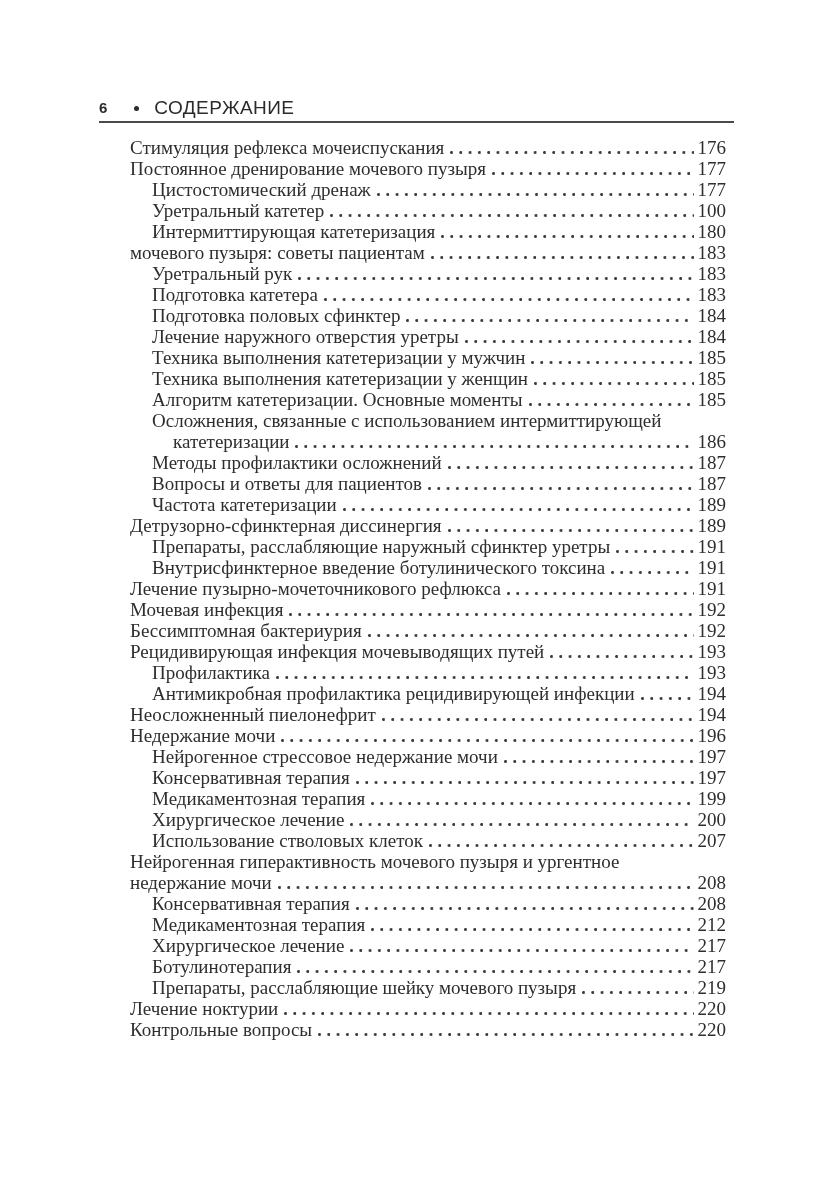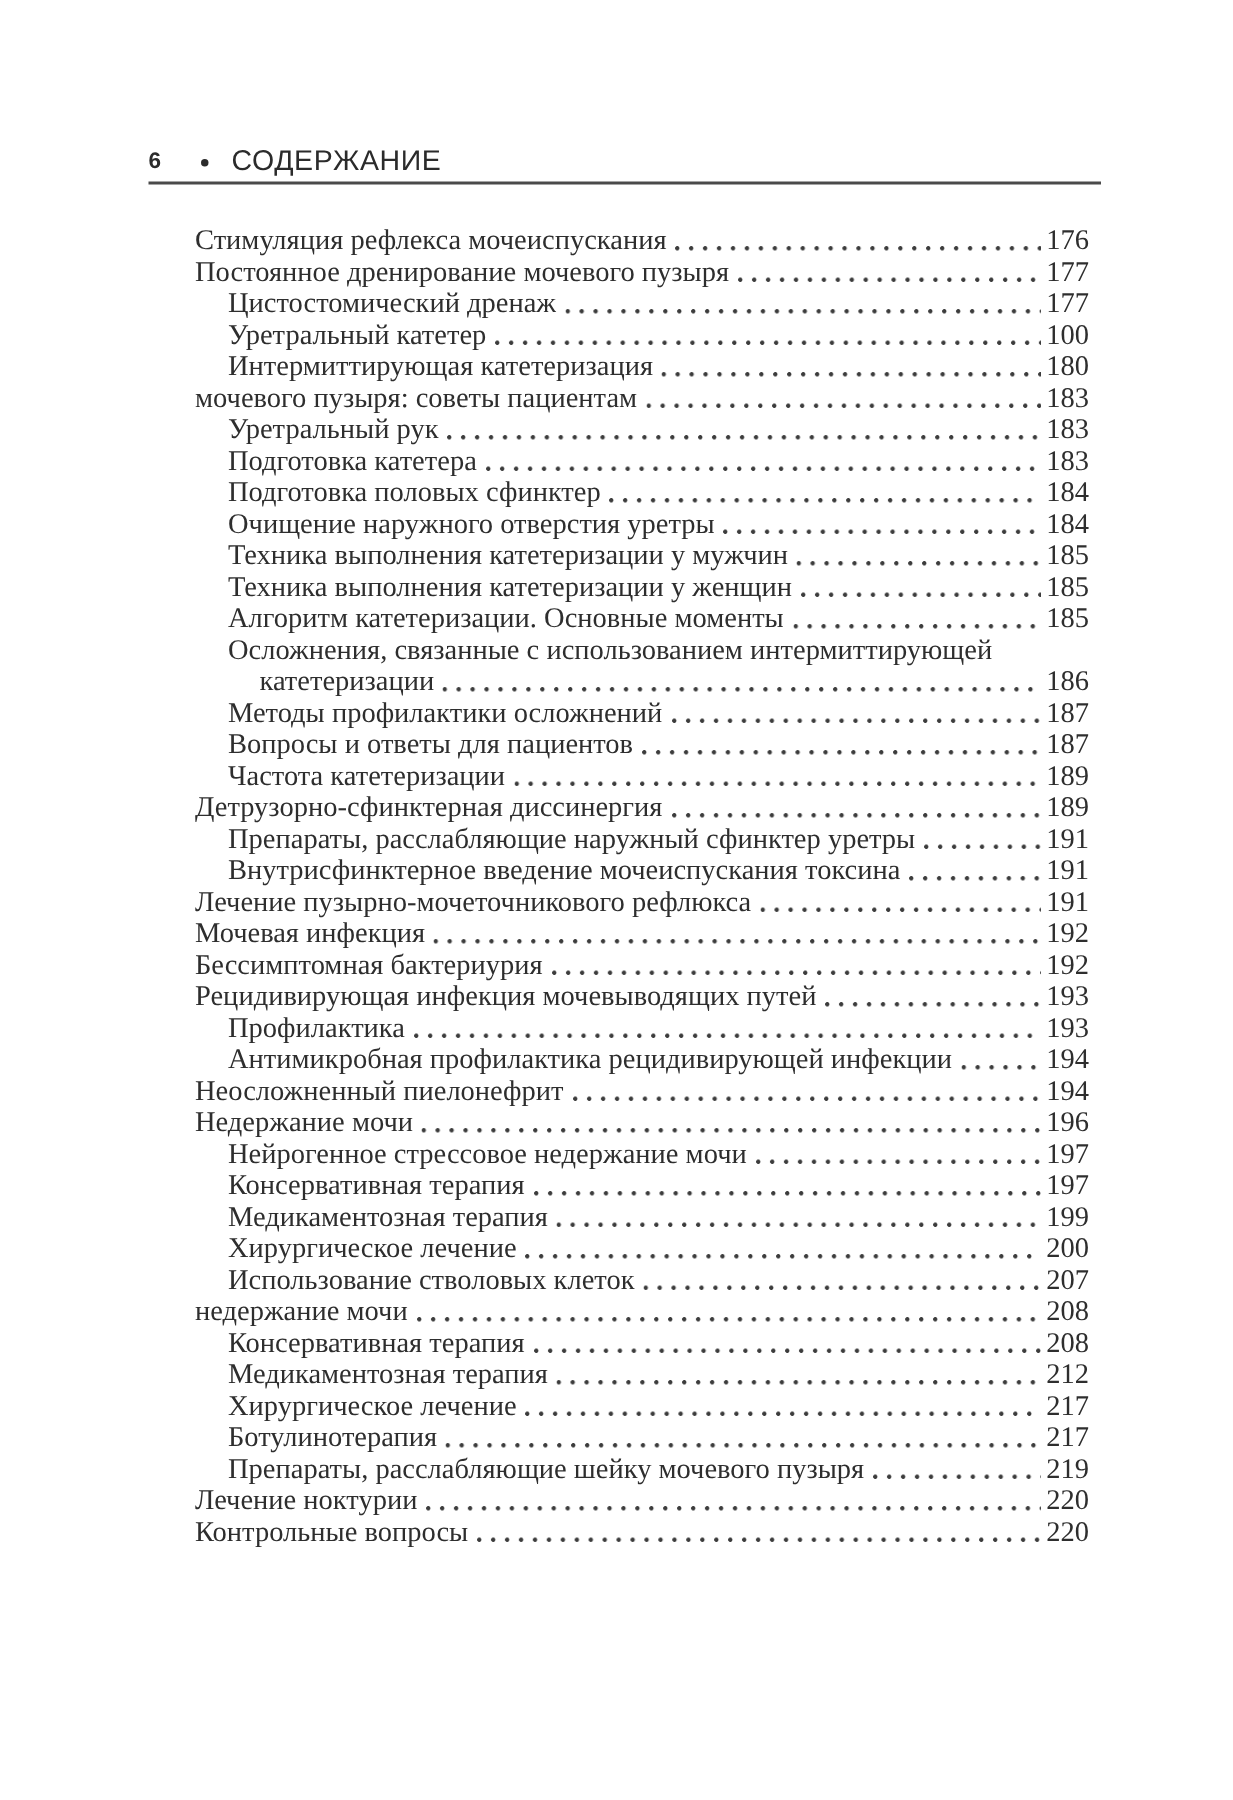--- a/index.html
+++ b/index.html
@@ -50,21 +50,21 @@
     left: 99px;
     right: 88px;
     top: 121px;
     height: 2px;
     background: #4a4a4a;
   }
   
   .toc {
     position: absolute;
     left: 130px;
-    top: 150px;
+    top: 137px;
     width: 596px;
     font-family: "Liberation Serif", serif;
     font-size: 19px;
     color: #2e2e2e;
   }
   .row {
     display: flex;
     height: 21px;
     line-height: 21px;
     white-space: nowrap;
@@ -140,21 +140,21 @@
         <span class="t">Подготовка катетера</span>
         <span class="leader"></span>
         <span class="pg">183</span>
       </div>
       <div class="row i1">
         <span class="t">Подготовка половых сфинктер</span>
         <span class="leader"></span>
         <span class="pg">184</span>
       </div>
       <div class="row i1">
-        <span class="t">Очищение наружного отверстия уретры</span>
+        <span class="t">Лечение наружного отверстия уретры</span>
         <span class="leader"></span>
         <span class="pg">184</span>
       </div>
       <div class="row i1">
         <span class="t">Техника выполнения катетеризации у мужчин</span>
         <span class="leader"></span>
         <span class="pg">185</span>
       </div>
       <div class="row i1">
         <span class="t">Техника выполнения катетеризации у женщин</span>
@@ -193,21 +193,21 @@
         <span class="t">Детрузорно-сфинктерная диссинергия</span>
         <span class="leader"></span>
         <span class="pg">189</span>
       </div>
       <div class="row i1">
         <span class="t">Препараты, расслабляющие наружный сфинктер уретры</span>
         <span class="leader"></span>
         <span class="pg">191</span>
       </div>
       <div class="row i1">
-        <span class="t">Внутрисфинктерное введение мочеиспускания токсина</span>
+        <span class="t">Внутрисфинктерное введение ботулинического токсина</span>
         <span class="leader"></span>
         <span class="pg">191</span>
       </div>
       <div class="row i0">
         <span class="t">Лечение пузырно-мочеточникового рефлюкса</span>
         <span class="leader"></span>
         <span class="pg">191</span>
       </div>
       <div class="row i0">
         <span class="t">Мочевая инфекция</span>
@@ -261,20 +261,23 @@
       </div>
       <div class="row i1">
         <span class="t">Хирургическое лечение</span>
         <span class="leader"></span>
         <span class="pg">200</span>
       </div>
       <div class="row i1">
         <span class="t">Использование стволовых клеток</span>
         <span class="leader"></span>
         <span class="pg">207</span>
+      </div>
+      <div class="row i0">
+        <span class="t">Нейрогенная гиперактивность мочевого пузыря и ургентное</span>
       </div>
       <div class="row i0">
         <span class="t">недержание мочи</span>
         <span class="leader"></span>
         <span class="pg">208</span>
       </div>
       <div class="row i1">
         <span class="t">Консервативная терапия</span>
         <span class="leader"></span>
         <span class="pg">208</span>

